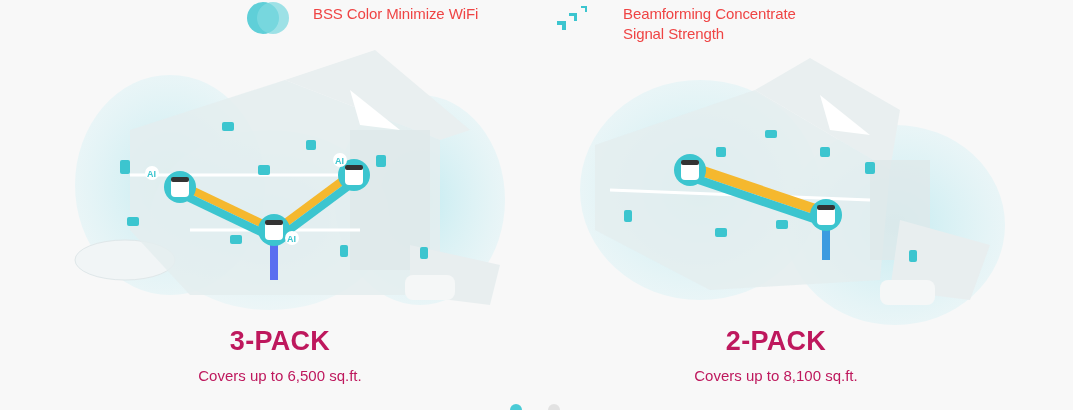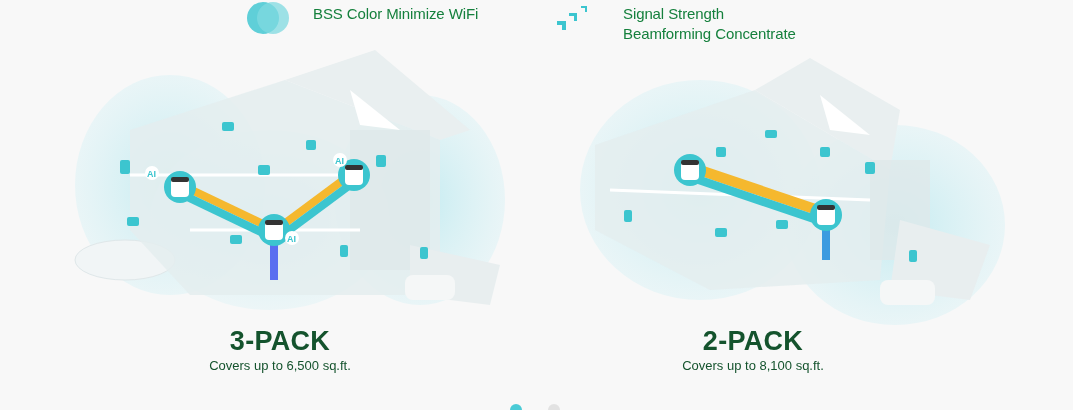--- a/index.html
+++ b/index.html
@@ -6,34 +6,34 @@
   body {
     width:1073px; height:410px; overflow:hidden; position:relative;
     background:#f8f8f8;
     font-family:"Liberation Sans", sans-serif;
   }
   .feature {
     position:absolute; top:0; display:flex; align-items:flex-start;
   }
   .feature .ficon { width:46px; height:36px; margin-right:22px; position:relative; }
   .feature .ftext {
-    font-size:15px; line-height:20px; color:#15803d; letter-spacing:-0.1px; padding-top:4px;
+    font-size:15px; line-height:20px; color:#ef4444; letter-spacing:-0.1px; padding-top:4px;
   }
   #feat-bss { left:245px; }
   #feat-beam { left:555px; }
   .scene { position:absolute; top:50px; }
   #scene-3 { left:30px; width:490px; height:275px; }
   #scene-2 { left:570px; width:490px; height:275px; }
   .pack {
-    position:absolute; text-align:center; color:#14532d;
+    position:absolute; text-align:center; color:#be185d;
   }
   .pack .ptitle { font-size:27px; font-weight:bold; line-height:30px; letter-spacing:0.3px; }
-  .pack .psub { font-size:13px; line-height:18px; margin-top:1px; }
+  .pack .psub { font-size:15px; line-height:18px; margin-top:11px; }
   #pack-3 { left:160px; width:240px; top:326px; }
-  #pack-2 { left:633px; width:240px; top:326px; }
+  #pack-2 { left:656px; width:240px; top:326px; }
   .dots { position:absolute; top:404px; left:0; width:1073px; height:10px; }
   .dot { position:absolute; width:12px; height:12px; border-radius:50%; top:0; }
   #dot-1 { left:510px; background:#4acbd6; }
   #dot-2 { left:548px; background:#e2e2e2; }
 </style>
 </head>
 <body>
 
 <div class="feature" id="feat-bss">
   <div class="ficon">
@@ -49,22 +49,22 @@
 
 <div class="feature" id="feat-beam">
   <div class="ficon">
     <svg width="46" height="36" viewBox="0 0 46 36">
       <path d="M2 21 h9 v9 h-4 v-5 h-5z" fill="#3cc5cf"></path>
       <path d="M14 13 h8 v8 h-3 v-5 h-5z" fill="#3cc5cf"></path>
       <path d="M26 6 h6 v6 h-2 v-4 h-4z" fill="#3cc5cf"></path>
     </svg>
   </div>
   <div class="ftext">
+    <div>Beamforming Concentrate</div>
     <div>Signal Strength</div>
-    <div>Beamforming Concentrate</div>
   </div>
 </div>
 
 <div class="scene" id="scene-3">
   <svg width="490" height="275" viewBox="0 0 490 275">
     <defs>
       <radialGradient id="cov3" cx="50%" cy="50%" r="50%">
         <stop offset="0%" stop-color="#bfeaf0" stop-opacity="0.9"></stop>
         <stop offset="100%" stop-color="#dff3f6" stop-opacity="0.6"></stop>
       </radialGradient>

